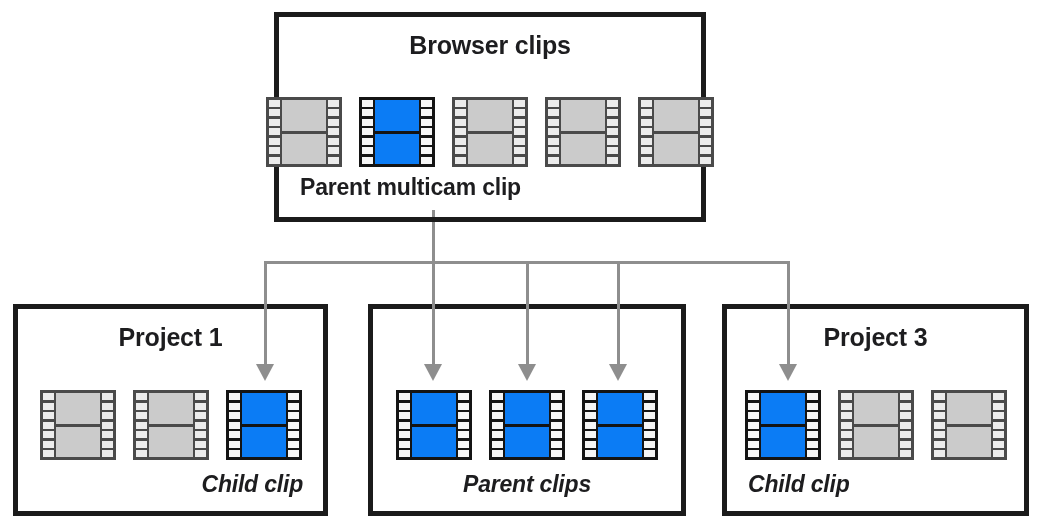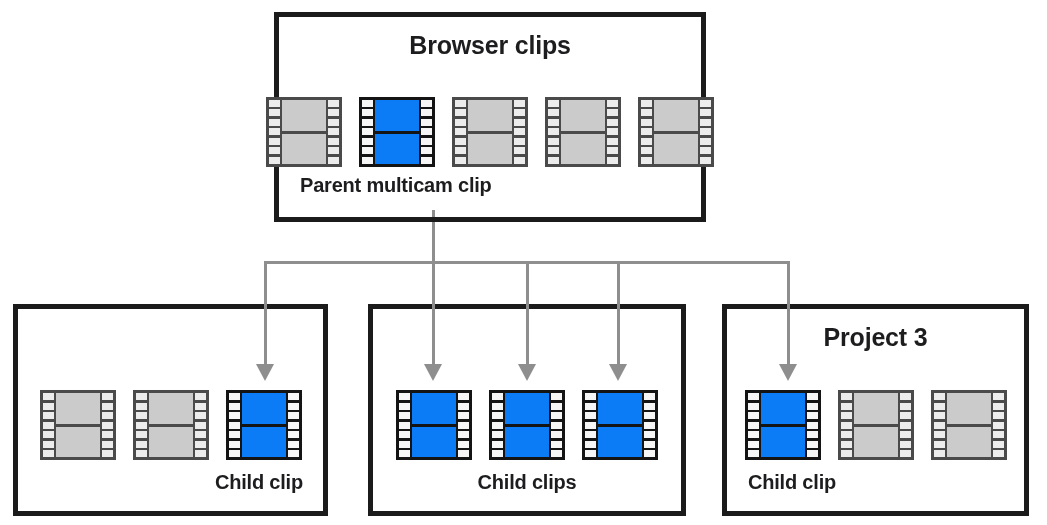--- a/index.html
+++ b/index.html
@@ -17,25 +17,25 @@
   .p1{left:13px;width:315px;}
   .p2{left:368px;width:318px;}
   .p3{left:722px;width:307px;}
 
   .box-title{
     position:absolute;top:12px;left:50%;transform:translateX(-50%);
     background:var(--background,#fff);padding:2px 10px 6px;
     font-size:25px;font-weight:700;letter-spacing:-0.2px;white-space:nowrap;z-index:4;
   }
   .caption{
-    position:absolute;font-size:20px;font-weight:700;letter-spacing:-0.2px;
+    position:absolute;font-size:23px;font-weight:700;letter-spacing:-0.2px;
     white-space:nowrap;z-index:4;
   }
   .browser-caption{left:21px;top:157px;}
-  .project-box .caption{top:162px;}
+  .project-box .caption{top:162px;font-style:italic;}
   .caption-right{right:20px;}
   .caption-center{left:0;right:0;text-align:center;}
   .caption-left{left:21px;}
 
   
   .clips-row{position:absolute;left:0;right:0;display:flex;justify-content:center;gap:17px;}
   .browser-box .clips-row{top:80px;}
   .project-box .clips-row{top:81px;}
 
   .clip{width:76px;height:70px;border:3px solid var(--cdark);display:flex;box-sizing:border-box;flex:0 0 auto;}
@@ -126,20 +126,21 @@
   <div class="line branch b3"></div>
   <div class="line branch b4"></div>
   <div class="line branch b5"></div>
   <div class="arrowhead a1"></div>
   <div class="arrowhead a2"></div>
   <div class="arrowhead a3"></div>
   <div class="arrowhead a4"></div>
   <div class="arrowhead a5"></div>
 
   <div class="box project-box p1">
+    <div class="box-title">Project 1</div>
     <div class="clips-row">
         <div class="clip gray">
           <div class="holes"></div>
           <div class="frames">
             <div class="frame"></div>
             <div class="frame"></div>
           </div>
           <div class="holes"></div>
         </div>
         <div class="clip gray">
@@ -182,21 +183,21 @@
         </div>
         <div class="clip blue">
           <div class="holes"></div>
           <div class="frames">
             <div class="frame"></div>
             <div class="frame"></div>
           </div>
           <div class="holes"></div>
         </div>
       </div>
-    <div class="caption caption-center">Child clips</div>
+    <div class="caption caption-center">Parent clips</div>
   </div>
 
   <div class="box project-box p3">
     <div class="box-title">Project 3</div>
     <div class="clips-row">
         <div class="clip blue">
           <div class="holes"></div>
           <div class="frames">
             <div class="frame"></div>
             <div class="frame"></div>

